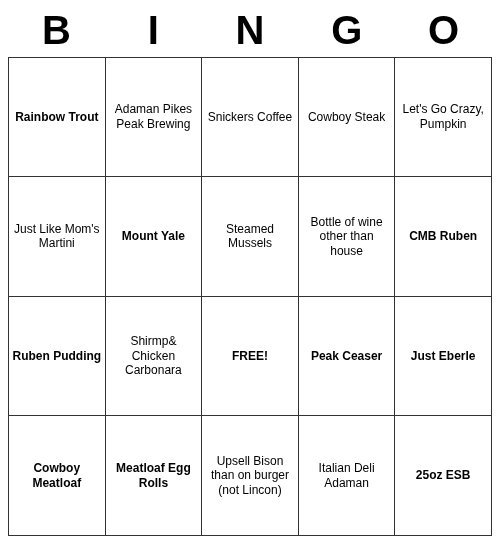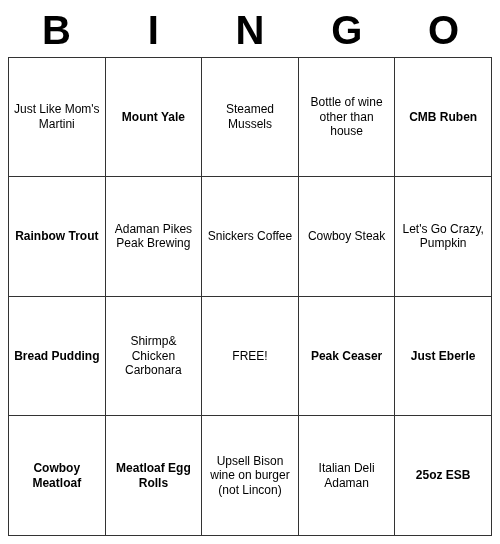--- a/index.html
+++ b/index.html
@@ -46,62 +46,62 @@
       font-weight: bold;
       line-height: 1.2;
     }
     .xl-text {
       font-size: 22px;
       font-weight: bold;
       line-height: 1.15;
     }
     .free-cell {
       font-size: 22px;
-      font-weight: normal;
+      font-weight: bold;
     }
   </style>
 </head>
 <body>
 
 <div class="header">
 <div class="header-letter">B</div>
     <div class="header-letter">I</div>
     <div class="header-letter">N</div>
     <div class="header-letter">G</div>
     <div class="header-letter">O</div>
   </div>
 
 <table class="bingo-grid">
   <thead>
     <tr>
     </tr>
   </thead>
   <tbody id="grid-body">
   <tr>
+        <td class="large-text">Rainbow Trout</td>
+        <td>Adaman Pikes Peak Brewing</td>
+        <td>Snickers Coffee</td>
+        <td>Cowboy Steak</td>
+        <td>Let's Go Crazy, Pumpkin</td>
+      </tr>
+      <tr>
         <td>Just Like Mom's Martini</td>
         <td class="xl-text">Mount Yale</td>
         <td>Steamed Mussels</td>
         <td>Bottle of wine other than house</td>
         <td class="xl-text">CMB Ruben</td>
       </tr>
       <tr>
-        <td class="large-text">Rainbow Trout</td>
-        <td>Adaman Pikes Peak Brewing</td>
-        <td>Snickers Coffee</td>
-        <td>Cowboy Steak</td>
-        <td>Let's Go Crazy, Pumpkin</td>
-      </tr>
-      <tr>
-        <td class="large-text">Bread Pudding</td>
+        <td class="large-text">Ruben Pudding</td>
         <td>Shirmp&amp; Chicken Carbonara</td>
         <td class="free-cell">FREE!</td>
         <td class="large-text">Peak Ceaser</td>
         <td class="xl-text">Just Eberle</td>
       </tr>
       <tr>
         <td class="large-text">Cowboy Meatloaf</td>
         <td class="large-text">Meatloaf Egg Rolls</td>
-        <td>Upsell Bison wine on burger (not Lincon)</td>
+        <td>Upsell Bison than on burger (not Lincon)</td>
         <td>Italian Deli Adaman</td>
         <td class="xl-text">25oz ESB</td>
       </tr>
     </tbody>
 </table>
 
 </body></html>

